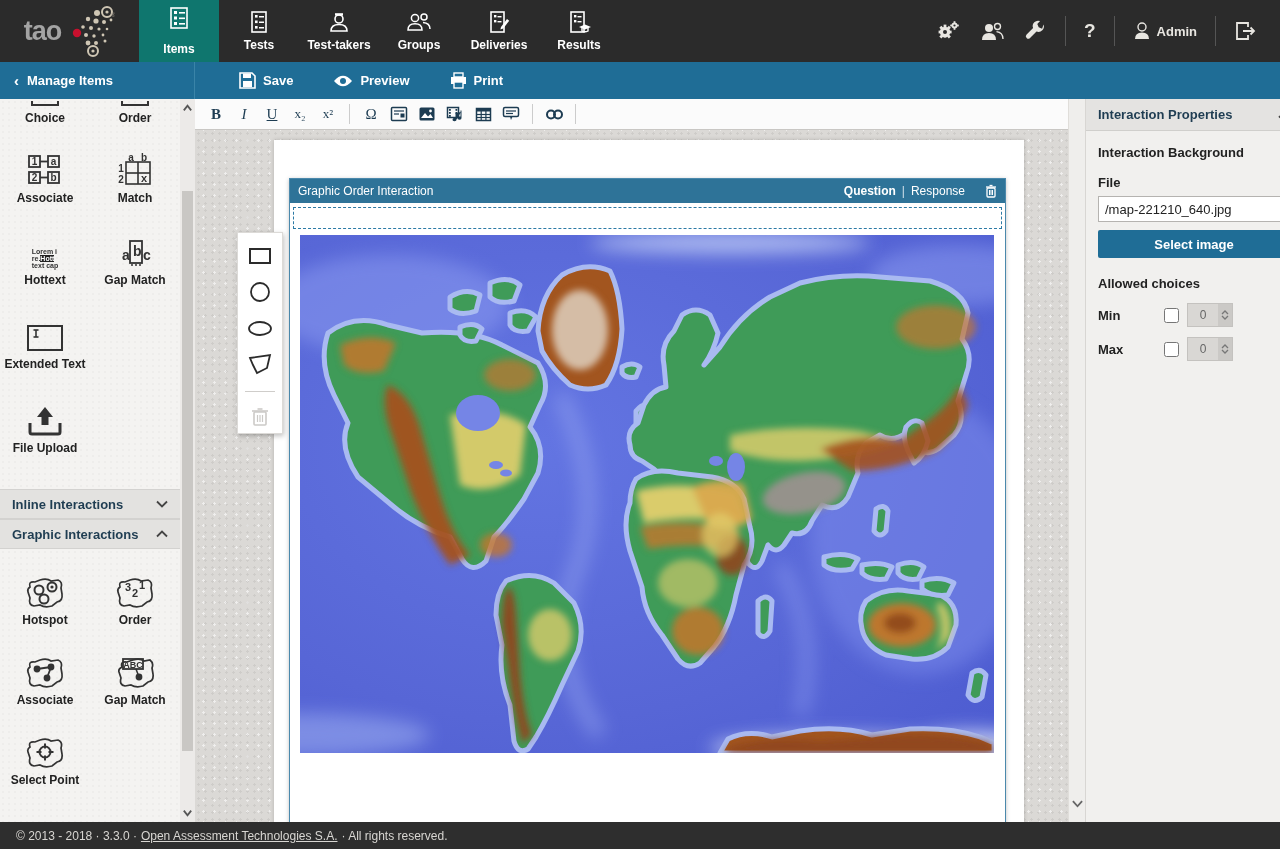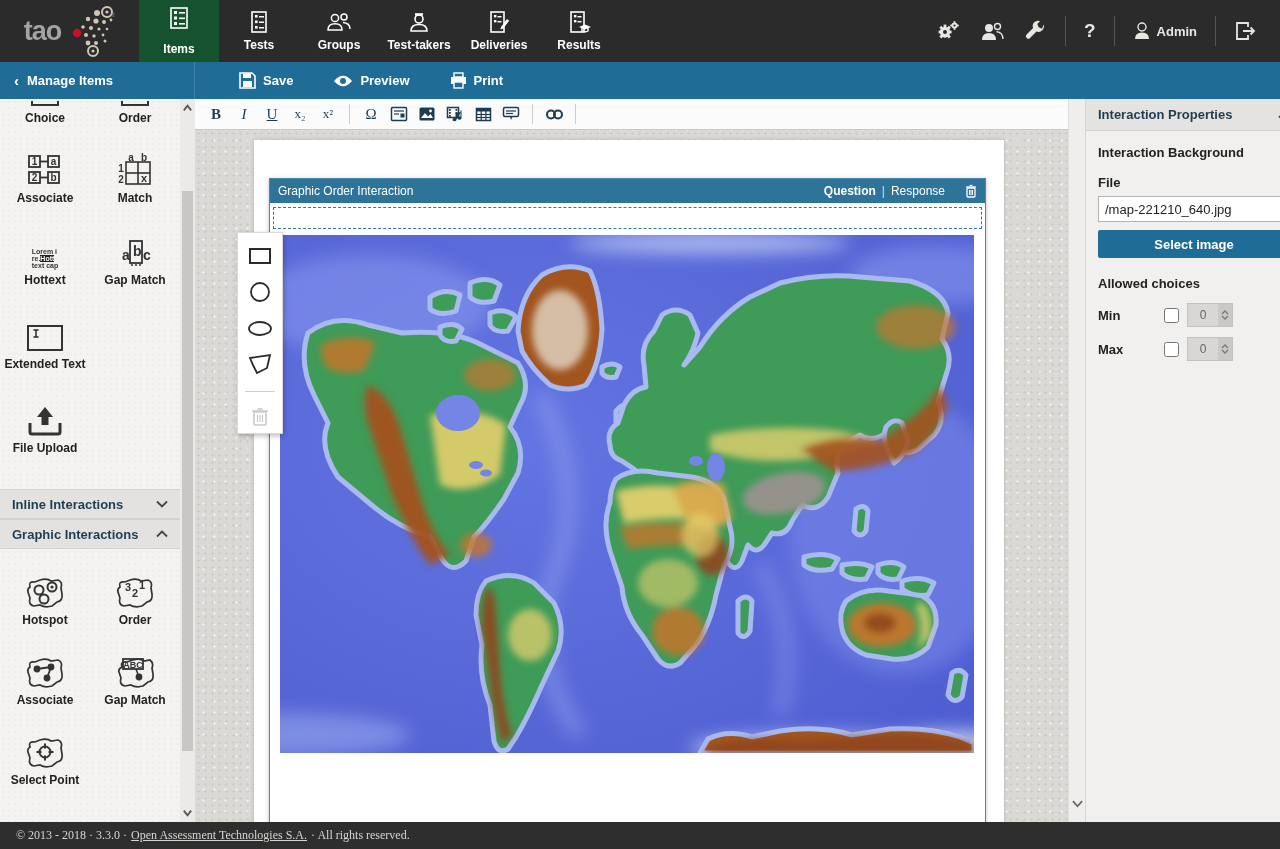--- a/index.html
+++ b/index.html
@@ -5,21 +5,21 @@
   * { margin:0; padding:0; box-sizing:border-box; }
   html,body { width:1280px; height:849px; overflow:hidden; }
   body { font-family:"Liberation Sans", sans-serif; background:#dbd9d6; position:relative; }
 
   
   .topbar { position:absolute; left:0; top:0; width:1280px; height:62px; background:#2b2b2b; display:flex; align-items:stretch; }
   .logo { width:139px; display:flex; align-items:center; justify-content:center; gap:2px; }
   .logo-text { color:#a3a3a3; font-size:27px; font-weight:bold; letter-spacing:-1px; }
   .nav-tabs { display:flex; }
   .nav-tab { width:80px; display:flex; flex-direction:column; align-items:center; justify-content:center; gap:4px; color:#fff; cursor:pointer; }
-  .nav-tab.active { background:#14532d;gap:12px; }
+  .nav-tab.active { background:#0f766e;gap:12px; }
   .nav-tab .lbl { font-size:12px; font-weight:bold; }
   .nav-tab svg { display:block; }
   .top-right { margin-left:auto; display:flex; align-items:center; gap:18px; padding-right:22px; color:#e8e6e1; }
   .top-right .sep { width:1px; height:30px; background:#555; }
   .top-right .qmark { font-size:19px; font-weight:bold; }
   .admin { display:flex; align-items:center; gap:6px; font-size:13px; font-weight:bold; }
 
   
   .actionbar { position:absolute; left:0; top:62px; width:1280px; height:37px; background:#1f6d96; display:flex; align-items:stretch; color:#fff; }
   .ab-left { width:195px; display:flex; align-items:center; padding-left:14px; gap:8px; border-right:1px solid #3a84a8; font-size:13px; font-weight:bold; cursor:pointer; }
@@ -49,21 +49,21 @@
 
   
   .canvas { position:absolute; left:195px; top:99px; width:873px; height:723px; }
   .editor-toolbar { position:absolute; left:0; top:0; width:873px; height:31px; background:#fbfbfb; border-bottom:1px solid #c9c7c4; display:flex; align-items:center; padding-left:8px; gap:2px; }
   .tb-btn { min-width:26px; height:24px; display:flex; align-items:center; justify-content:center; color:#1d3c52; cursor:pointer; font-family:"Liberation Serif", serif; font-size:15px; }
   .tb-btn.b { font-weight:bold; } .tb-btn.i { font-style:italic; } .tb-btn.u { text-decoration:underline; }
   .tb-sep { width:1px; height:20px; background:#ccc; margin:0 6px; }
 
   .workarea { position:absolute; left:0; top:31px; width:873px; height:692px; background:#dbd9d6; overflow:hidden;
     background-image:radial-gradient(rgba(90,90,90,.10) 1px, transparent 1.4px), radial-gradient(rgba(255,255,255,.55) 1px, transparent 1.4px); background-size:7px 7px, 11px 11px; background-position:0 0, 3px 5px; }
-  .page { position:absolute; left:59px; top:10px; width:750px; height:700px; background:#fff; box-shadow:0 0 4px rgba(0,0,0,.18); }
+  .page { position:absolute; left:79px; top:10px; width:750px; height:700px; background:#fff; box-shadow:0 0 4px rgba(0,0,0,.18); }
   .widget { position:absolute; left:15px; top:38px; width:717px; height:668px; border:1px solid #4b89ac; background:#fff; box-shadow:0 1px 4px rgba(0,0,0,.25); }
   .widget-head { height:24px; background:#2e7398; color:#fff; display:flex; align-items:center; padding:0 8px; font-size:12px; }
   .widget-head .title { font-weight:normal; }
   .widget-head .toggles { margin-left:auto; display:flex; align-items:center; gap:6px; }
   .widget-head .q { font-weight:bold; cursor:pointer; }
   .widget-head .r { cursor:pointer; }
   .widget-head .pipe { color:#cfe0ea; }
   .widget-head .trash { margin-left:14px; cursor:pointer; display:flex; }
   .prompt { margin:4px 3px 6px 3px; height:22px; border:1px dashed #2c7aa5; background:#fff; cursor:text; }
   .mapwrap { position:absolute; left:10px; top:56px; width:694px; height:518px; }
@@ -89,21 +89,21 @@
   .rp-sub { font-size:13px; font-weight:bold; color:#222; margin:18px 0 12px; }
   .mm-row { display:flex; align-items:center; margin-bottom:10px; }
   .mm-row .lbl { font-size:13px; font-weight:bold; color:#222; width:66px; }
   .mm-row input[type=checkbox] { width:15px; height:15px; margin-right:8px; accent-color:#fff; }
   .spinner { width:46px; height:24px; background:#d9d7d4; border:1px solid #c4c2bf; display:flex; align-items:stretch; }
   .spinner .val { flex:1; display:flex; align-items:center; justify-content:center; font-size:12px; color:#666; }
   .spinner .arrows { width:14px; background:#cbc9c6; display:flex; flex-direction:column; align-items:center; justify-content:center; color:#777; cursor:pointer; }
   .mm-row .help-q { margin-left:auto; }
 
   
-  .footer { position:absolute; left:0; top:822px; width:1280px; height:27px; background:#2e2e2e; color:#d8d6d2; display:flex; align-items:center; padding-left:16px; font-size:12px; gap:4px;font-family:Liberation Serif, serif; }
+  .footer { position:absolute; left:0; top:822px; width:1280px; height:27px; background:#2e2e2e; color:#d8d6d2; display:flex; align-items:center; padding-left:16px; font-size:12px; gap:4px; }
   .footer a { color:#d8d6d2; text-decoration:underline; cursor:pointer; }
 
   svg { display:block; }
 </style>
 </head>
 <body>
 
 <div class="topbar">
   <div class="logo">
     <span class="logo-text">tao</span>
@@ -152,35 +152,35 @@
           <rect x="8" y="5" width="2.6" height="2.6" fill="#fff"></rect>
           <rect x="12" y="6" width="5" height="1.5" fill="#fff"></rect>
           <rect x="8" y="10.5" width="2.6" height="2.6" fill="#fff"></rect>
           <rect x="12" y="11.5" width="5" height="1.5" fill="#fff"></rect>
           <rect x="8" y="16" width="2.6" height="2.6" fill="#fff"></rect>
           <rect x="12" y="17" width="5" height="1.5" fill="#fff"></rect>
         </svg>
       <span class="lbl">Tests</span>
     </div>
     <div class="nav-tab">
+      <svg width="24" height="24" viewBox="0 0 24 24">
+          <circle cx="12" cy="9" r="4" fill="none" stroke="#fff" stroke-width="1.6"></circle>
+          <rect x="8" y="3.2" width="8" height="2.4" fill="#fff"></rect>
+          <path d="M4,21 Q4,14.5 12,14.5 Q20,14.5 20,21 Z" fill="none" stroke="#fff" stroke-width="1.6"></path>
+        </svg>
+      <span class="lbl">Test-takers</span>
+    </div>
+    <div class="nav-tab">
       <svg width="26" height="24" viewBox="0 0 26 24">
           <circle cx="9" cy="8" r="3.6" fill="none" stroke="#fff" stroke-width="1.5"></circle>
           <path d="M2,20 Q2,13.8 9,13.8 Q16,13.8 16,20 Z" fill="none" stroke="#fff" stroke-width="1.5"></path>
           <circle cx="18" cy="7" r="3" fill="none" stroke="#fff" stroke-width="1.5"></circle>
           <path d="M17,12.5 Q24,13 24,19" fill="none" stroke="#fff" stroke-width="1.5"></path>
         </svg>
       <span class="lbl">Groups</span>
-    </div>
-    <div class="nav-tab">
-      <svg width="24" height="24" viewBox="0 0 24 24">
-          <circle cx="12" cy="9" r="4" fill="none" stroke="#fff" stroke-width="1.6"></circle>
-          <rect x="8" y="3.2" width="8" height="2.4" fill="#fff"></rect>
-          <path d="M4,21 Q4,14.5 12,14.5 Q20,14.5 20,21 Z" fill="none" stroke="#fff" stroke-width="1.6"></path>
-        </svg>
-      <span class="lbl">Test-takers</span>
     </div>
     <div class="nav-tab">
       <svg width="24" height="24" viewBox="0 0 24 24">
           <rect x="4" y="2" width="13" height="20" fill="none" stroke="#fff" stroke-width="1.6"></rect>
           <rect x="7" y="5" width="2.4" height="2.4" fill="#fff"></rect>
           <rect x="10.5" y="6" width="4" height="1.4" fill="#fff"></rect>
           <rect x="7" y="10" width="2.4" height="2.4" fill="#fff"></rect>
           <rect x="10.5" y="11" width="4" height="1.4" fill="#fff"></rect>
           <path d="M14,17 L20,9 L22.2,10.8 L16.2,18.6 L13.4,19.6 Z" fill="#fff"></path>
         </svg>

